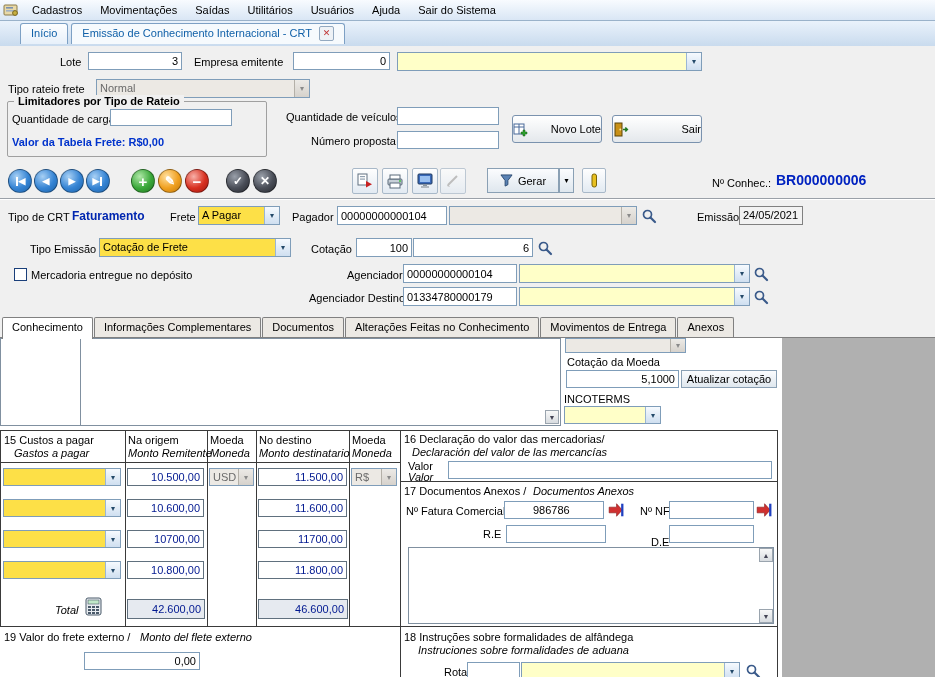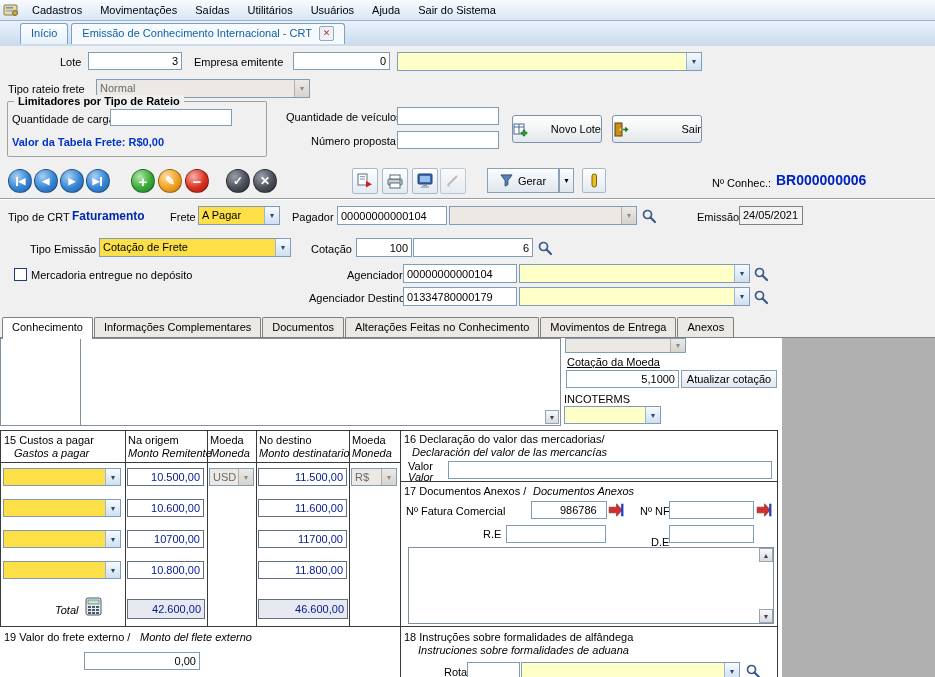--- a/index.html
+++ b/index.html
@@ -336,21 +336,21 @@
     <div class="ta" style="left:0; top:0; width:561px; height:88px;"></div>
     <div class="line" style="left:80px; top:0; width:1px; height:88px; background:#8090a0;"></div>
     <div class="scrbtn" style="left:545px; top:72px;">
         <span>▼</span>
       </div>
 
     <div class="combo dis" style="left:565px; top:0; width:121px; height:15px;">
       <div class="cval"></div>
       <div class="dd">▾</div>
     </div>
-    <span class="lbl" style="left:567px; top:18px;text-decoration:underline;">Cotação da Moeda</span>
+    <span class="lbl" style="left:567px; top:18px;">Cotação da Moeda</span>
     <input class="txt r" style="left: 566px; top: 32px; width: 113px; height: 18px;" value="5,1000">
     <div class="flatbtn" style="left:681px; top:32px; width:96px; height:18px;">
         <span>Atualizar cotação</span>
       </div>
     <span class="lbl" style="left:564px; top:55px;">INCOTERMS</span>
     <div class="combo yellow" style="left:564px; top:68px; width:97px; height:18px;">
       <div class="cval yellowbg"></div>
       <div class="dd">▾</div>
     </div>
 
@@ -436,21 +436,21 @@
 
     <span class="lbl" style="left:404px; top:95px;">16 Declaração do valor das mercadorias/</span>
     <span class="lbl it" style="left:412px; top:108px;">Declaración del valor de las mercancías</span>
     <span class="lbl" style="left:408px; top:122px;">Valor</span>
     <span class="lbl it" style="left:408px; top:133px;">Valor</span>
     <input class="txt" style="left: 448px; top: 123px; width: 324px; height: 18px;">
 
     <span class="lbl" style="left:404px; top:147px;">17 Documentos Anexos /</span>
     <span class="lbl it" style="left:533px; top:147px;">Documentos Anexos</span>
     <span class="lbl" style="left:406px; top:167px;">Nº Fatura Comercial</span>
-    <input class="txt" style="left: 531px; top: 163px; width: 76px; height: 18px; padding-left: 28px;" value="986786">
+    <input class="txt" style="left: 504px; top: 163px; width: 100px; height: 18px; padding-left: 28px;" value="986786">
     <div class="abs" style="left:608px; top:163px;">
       <svg width="16" height="18" viewBox="0 0 14 14">
           <path d="M1 4.5 h6.5 v-3 l5 5.5 -5 5.5 v-3 H1 z" fill="#d03030" stroke="#801010" stroke-width="0.5"></path>
           <rect x="11.5" y="1.5" width="2" height="11" fill="#2040c0"></rect>
         </svg>
     </div>
     <span class="lbl" style="left:640px; top:167px;">Nº NF</span>
     <input class="txt" style="left: 669px; top: 163px; width: 85px; height: 18px;">
     <div class="abs" style="left:756px; top:163px;">
       <svg width="16" height="18" viewBox="0 0 14 14">

